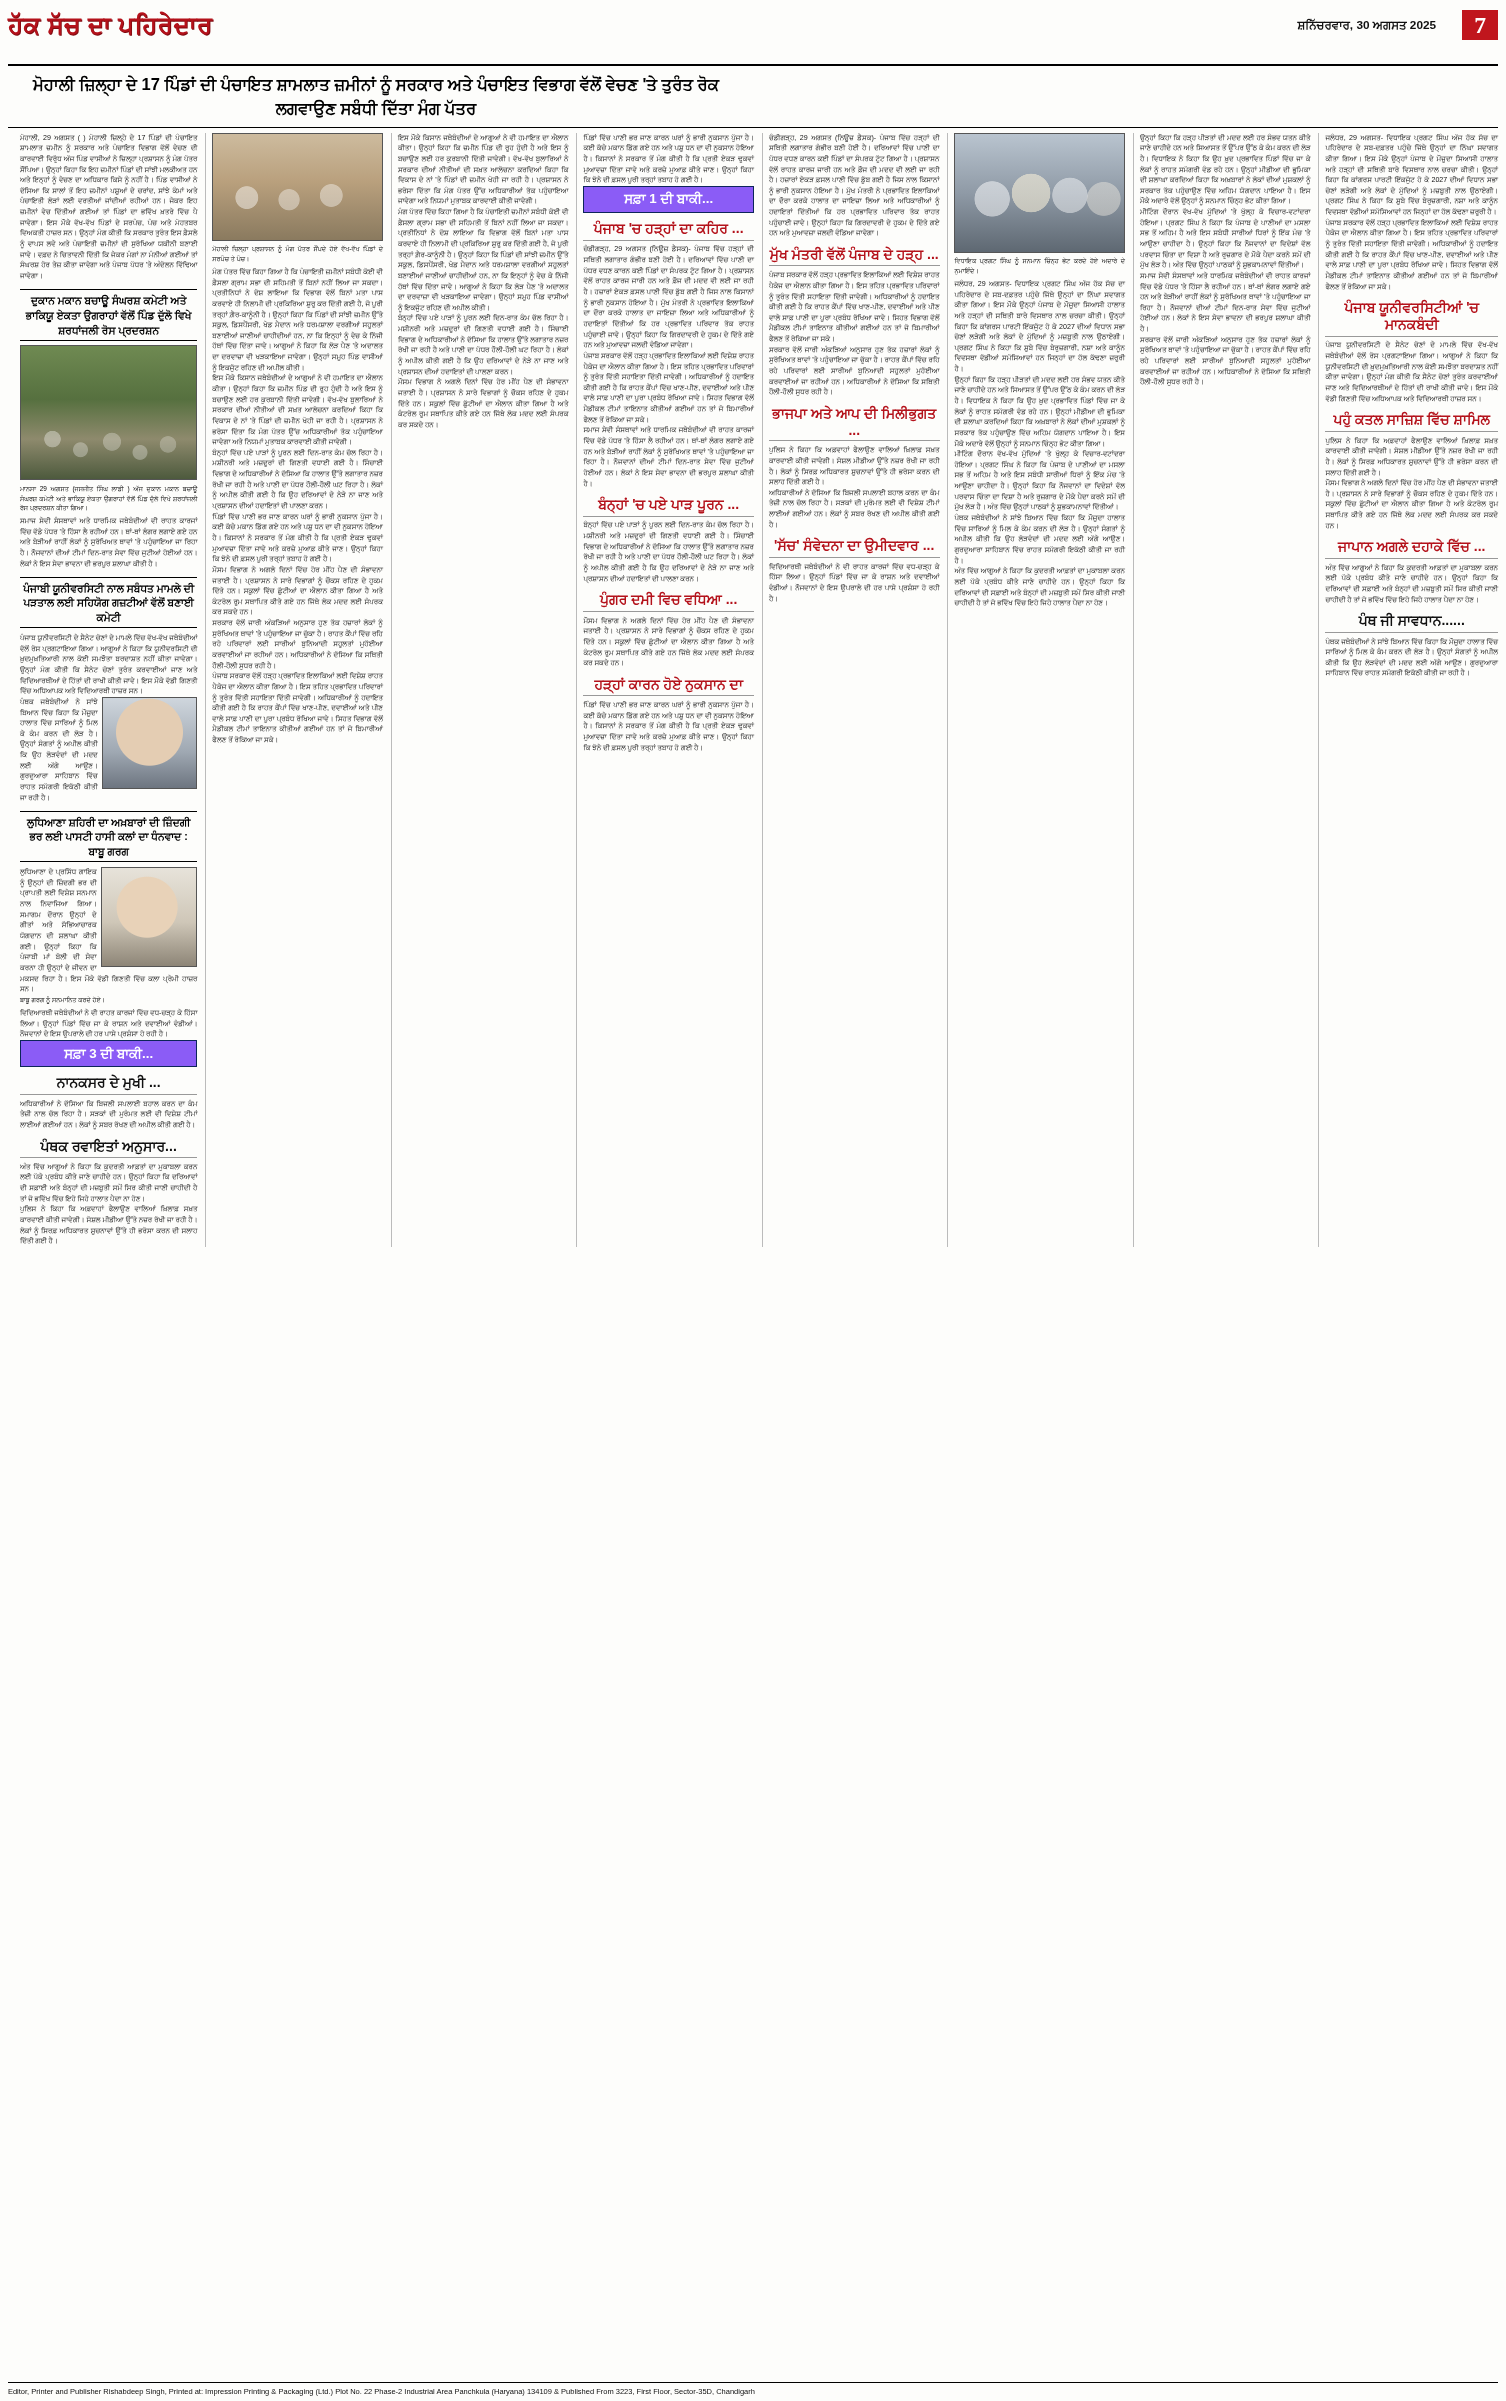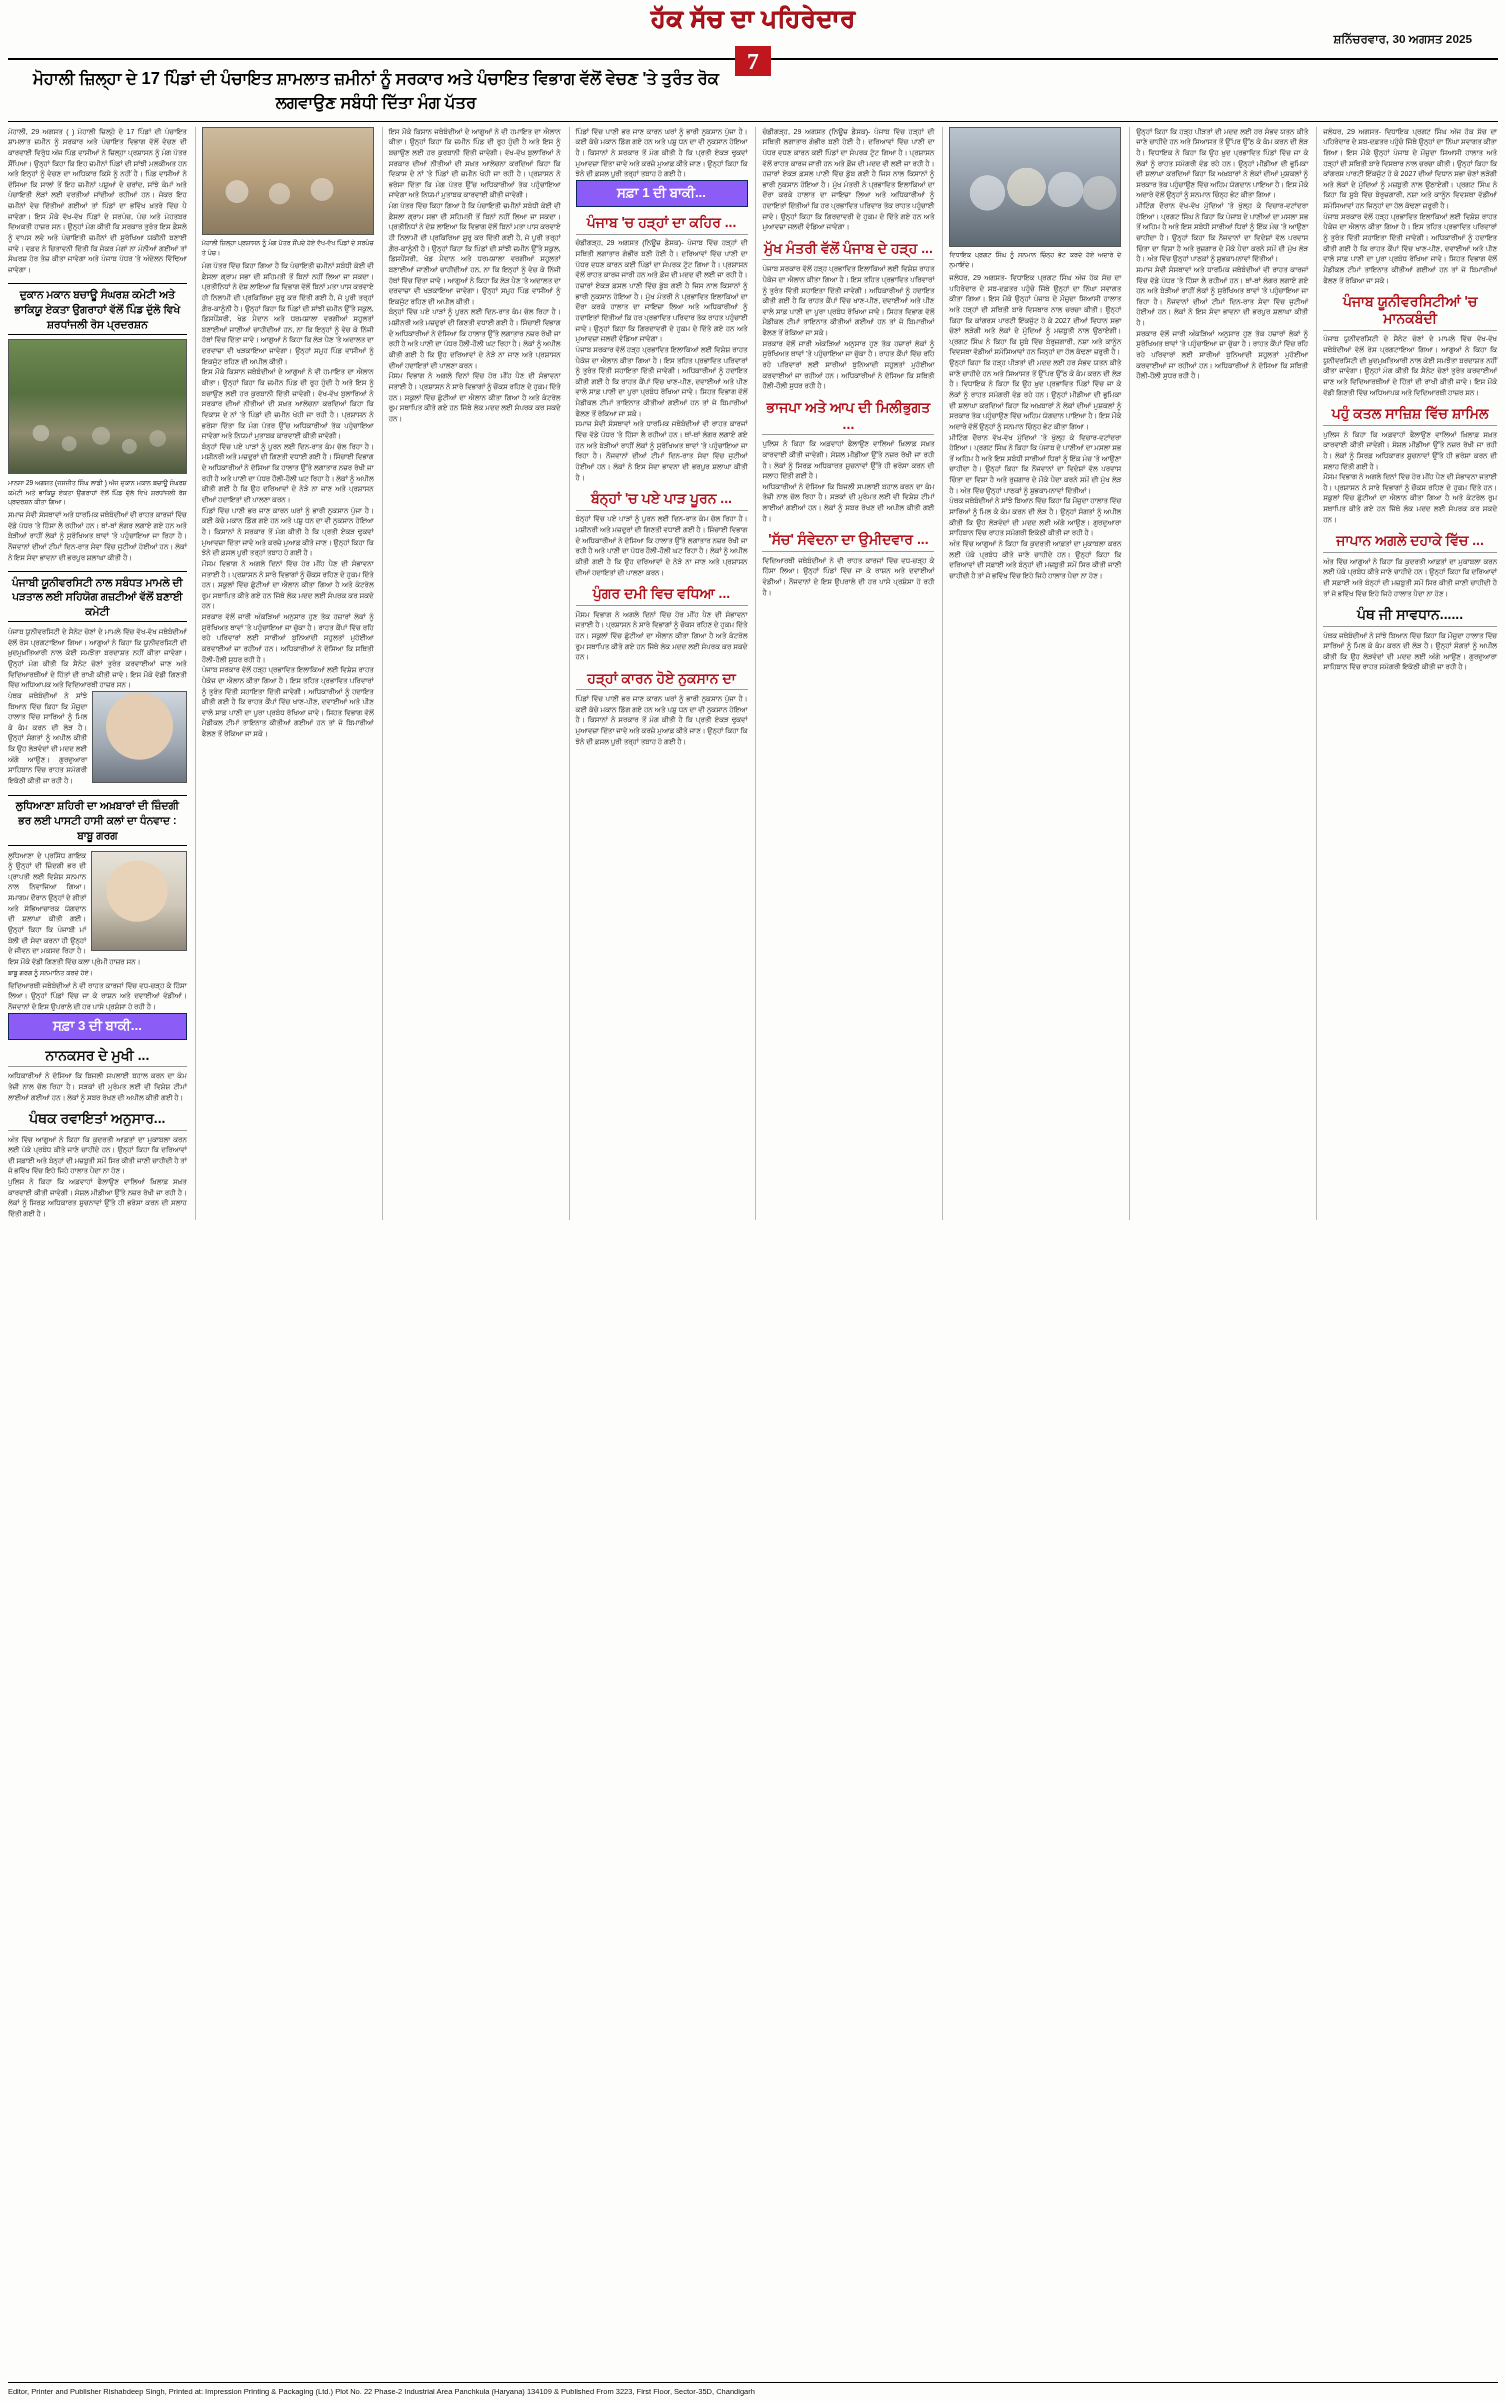--- a/index.html
+++ b/index.html
@@ -19,23 +19,22 @@
     background: #fdfdfb;
     box-sizing: border-box;
     padding: 4.7px 7.9px 0 7.9px;
   }
   
   .masthead {
     display: flex;
     align-items: center;
     justify-content: space-between;
     border-bottom: 2.4px solid #000;
-    padding-bottom: 12px;
+    padding-bottom: 18px;
     height: 41px;
-    flex-direction: column;
   }
   .logo {
     font-size: 24px;
     font-weight: bold;
     letter-spacing: 0.8px;
     color: #b4121b;
     text-shadow: 0.8px 0.8px 0 #7d0a10;
     white-space: nowrap;
     font-family: "Liberation Serif", serif;
   }
@@ -81,20 +80,21 @@
     line-height: 1.45;
     color: #b4121b;
     padding: 1.6px 3.1px;
     border-left: 0.8px solid #000;
   }
   
   .body-grid {
     display: flex;
     gap: 7.9px;
     margin-top: 4.7px;
+    margin-left: 12px;
   }
   .col {
     box-sizing: border-box;
   }
   .c1 { width: 179px; }
   .c2 { width: 179px; }
   .c3 { width: 179px; }
   .c4 { width: 179px; }
   .c5 { width: 179px; }
   .c6 { width: 179px; }

